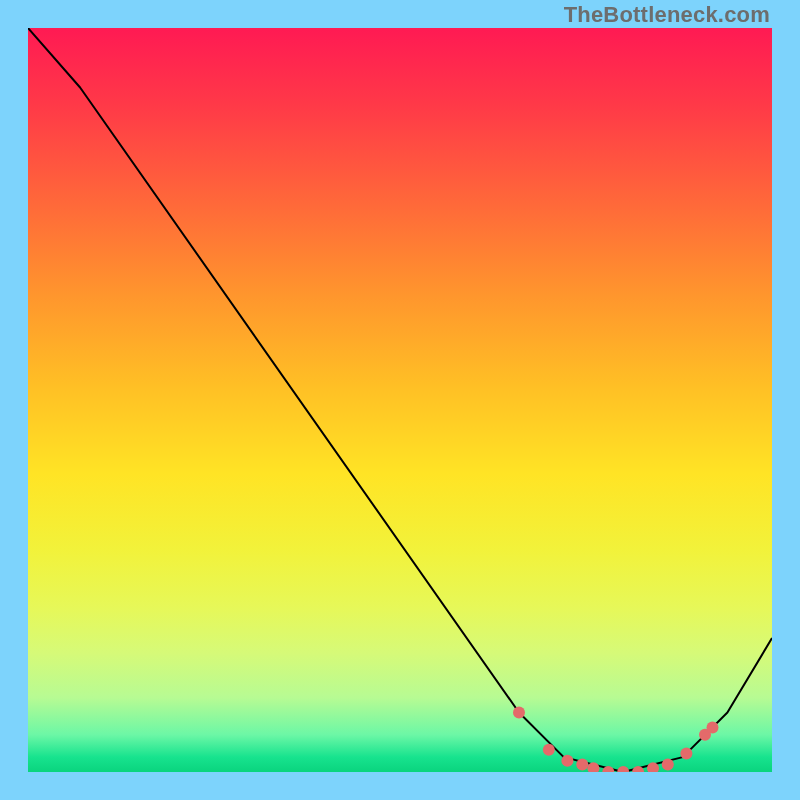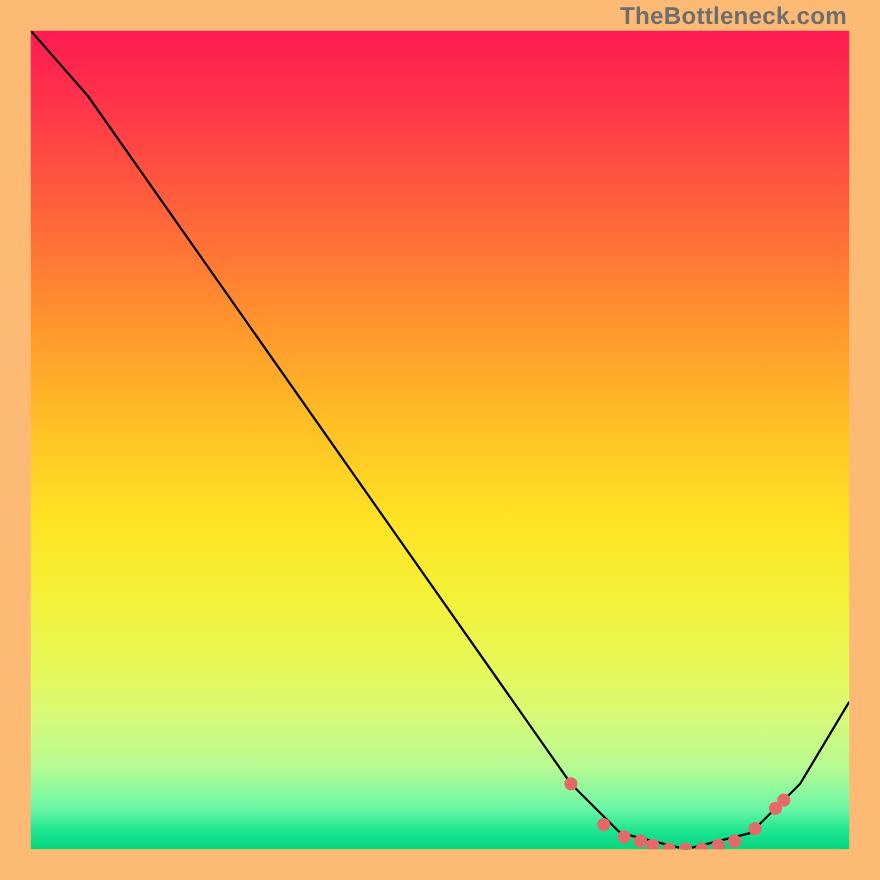--- a/index.html
+++ b/index.html
@@ -9,21 +9,21 @@
     height: 800px;
     background: #000;
     overflow: hidden;
   }
   .frame {
     position: absolute;
     left: 0;
     top: 0;
     width: 800px;
     height: 800px;
-    background: #fdba74;
+    background: #7dd3fc;
   }
   .plot {
     position: absolute;
     left: 28px;
     top: 28px;
     width: 744px;
     height: 744px;
     background: linear-gradient(
       to bottom,
       #ff1a53 0%,

